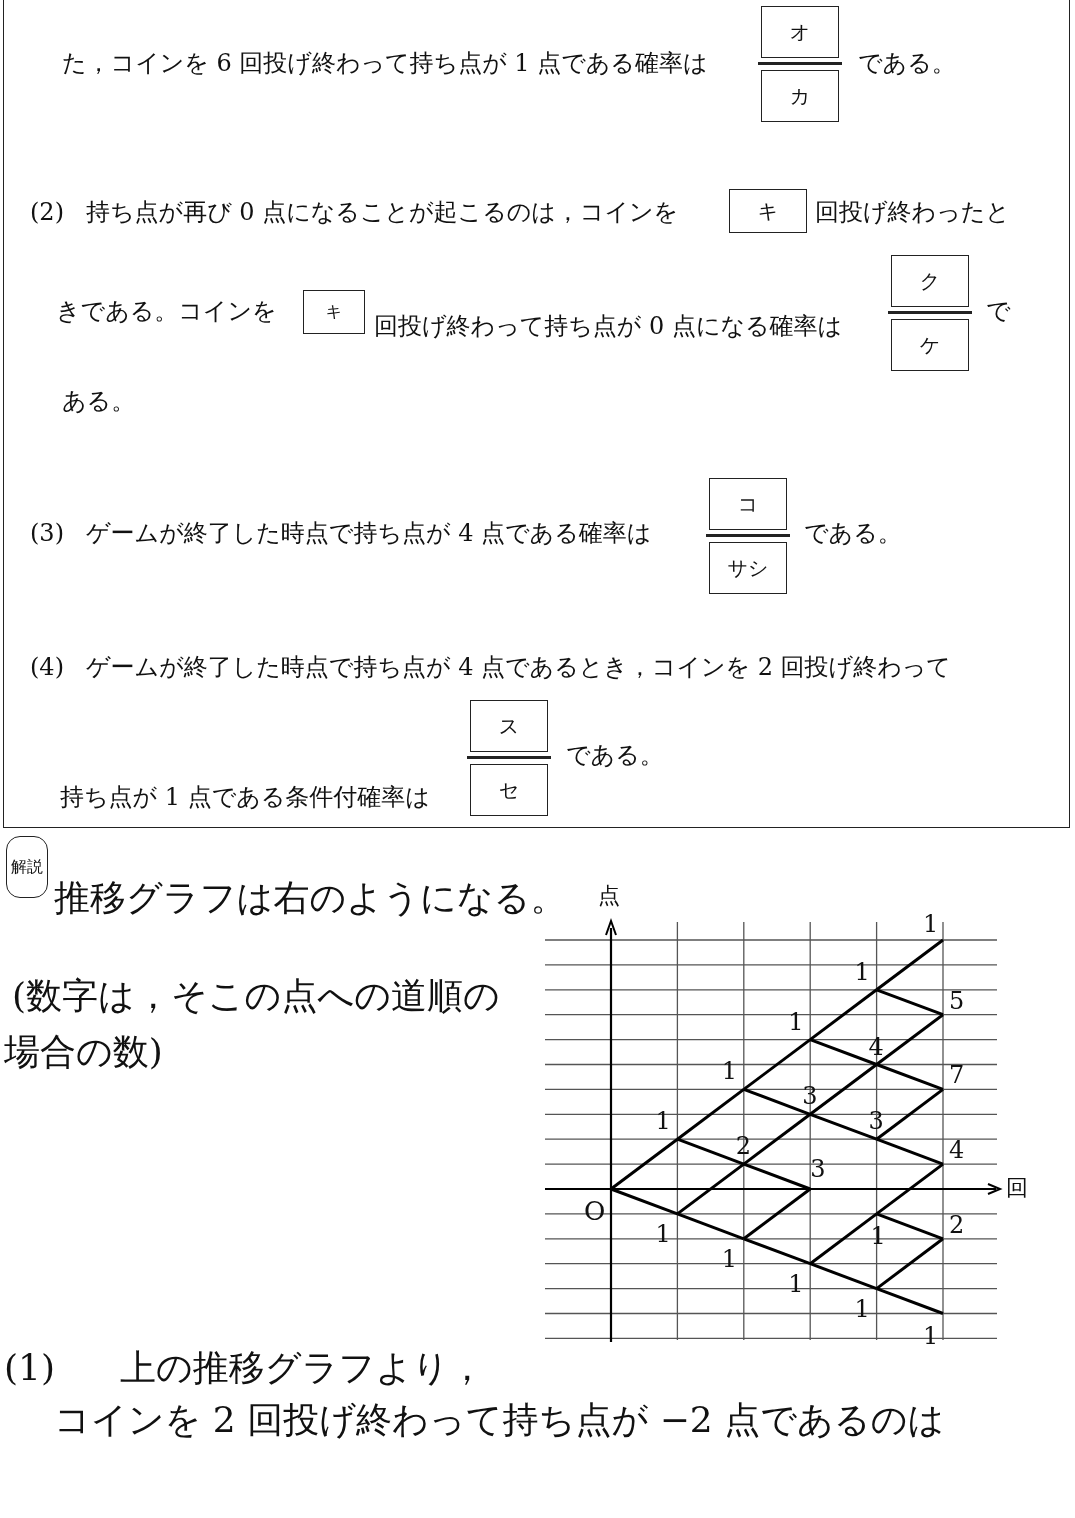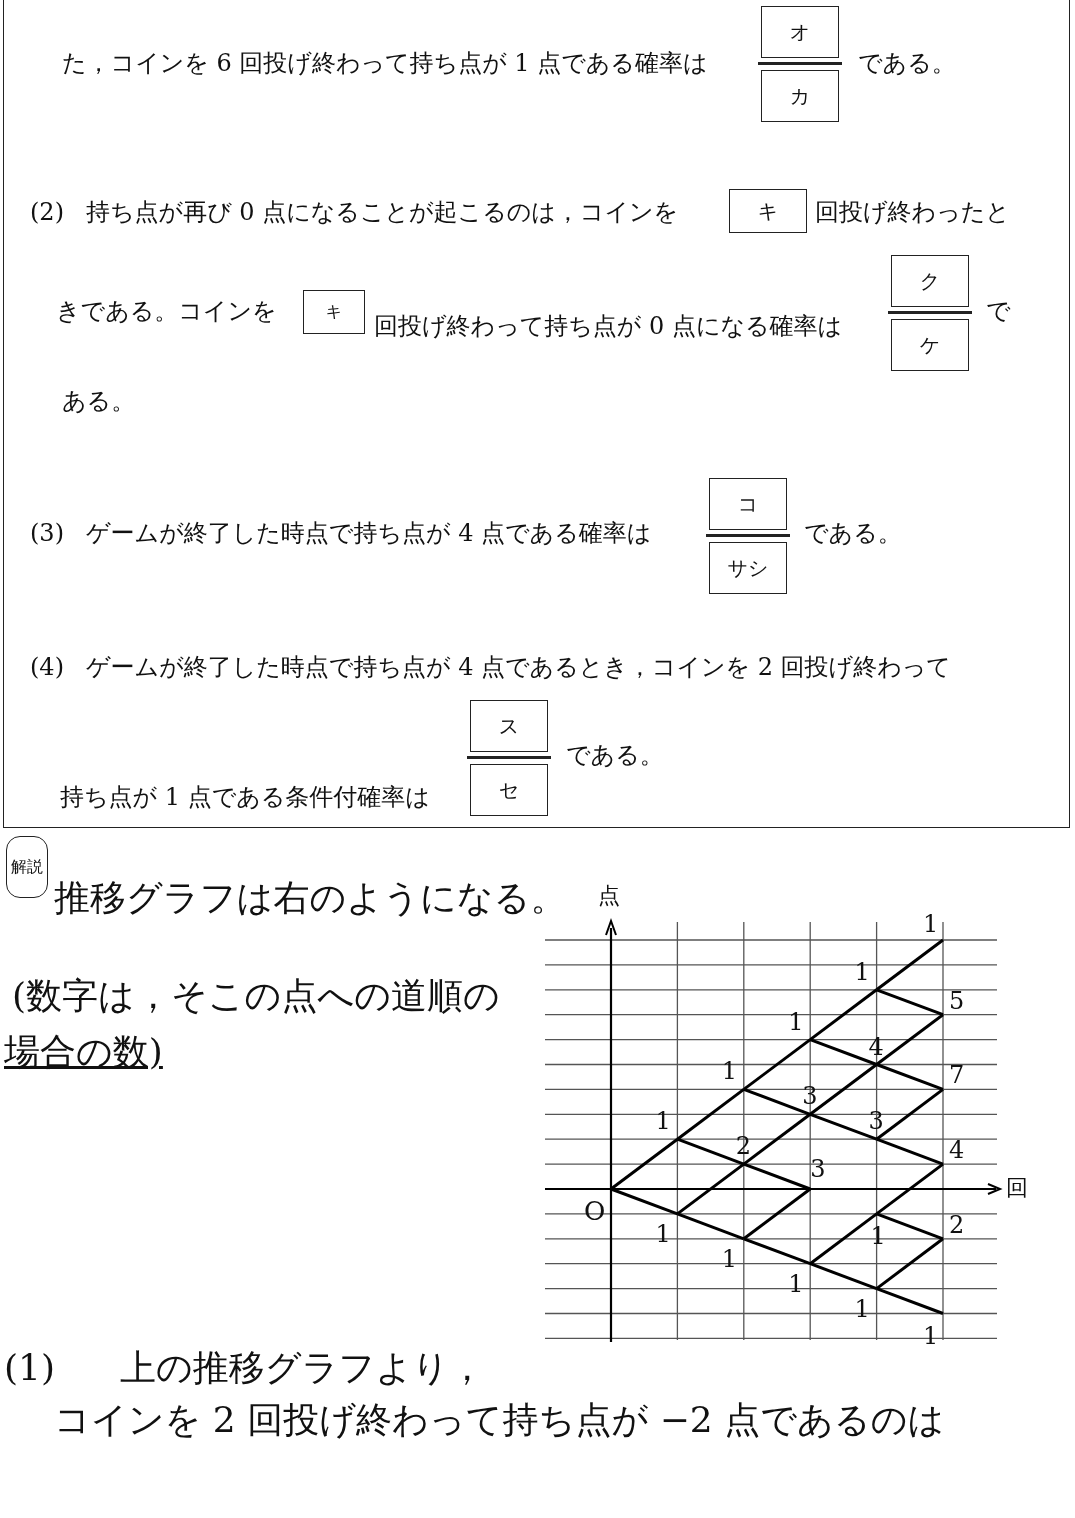--- a/index.html
+++ b/index.html
@@ -63,21 +63,21 @@
 <div class="frac" style="left:467px;top:700px;height:116px;">
   <div class="ans" style="top:0;">ス</div>
   <div class="bar" style="top:56px;"></div>
   <div class="ans" style="top:64px;">セ</div>
 </div>
 <div class="line" style="left:566px;top:740px;">である。</div>
 
 <div class="badge">解説</div>
 <div class="big" style="left:6px;top:876px;margin-left:48px;">推移グラフは右のようになる。</div>
 <div class="big" style="left:12px;top:974px;">(数字は，そこの点への道順の</div>
-<div class="big" style="left:4px;top:1030px;text-decoration:underline;"> 場合の数)</div>
+<div class="big" style="left:4px;top:1030px;"> 場合の数)</div>
 
 <svg id="graph" style="position:absolute;left:0;top:0;" width="1075" height="1518">
     <line x1="545" x2="997" y1="1338.4" y2="1338.4" stroke="#555" stroke-width="1.3"></line>
     <line x1="545" x2="997" y1="1313.5" y2="1313.5" stroke="#555" stroke-width="1.3"></line>
     <line x1="545" x2="997" y1="1288.6" y2="1288.6" stroke="#555" stroke-width="1.3"></line>
     <line x1="545" x2="997" y1="1263.7" y2="1263.7" stroke="#555" stroke-width="1.3"></line>
     <line x1="545" x2="997" y1="1238.8" y2="1238.8" stroke="#555" stroke-width="1.3"></line>
     <line x1="545" x2="997" y1="1213.9" y2="1213.9" stroke="#555" stroke-width="1.3"></line>
     <line x1="545" x2="997" y1="1164.1" y2="1164.1" stroke="#555" stroke-width="1.3"></line>
     <line x1="545" x2="997" y1="1139.2" y2="1139.2" stroke="#555" stroke-width="1.3"></line>

